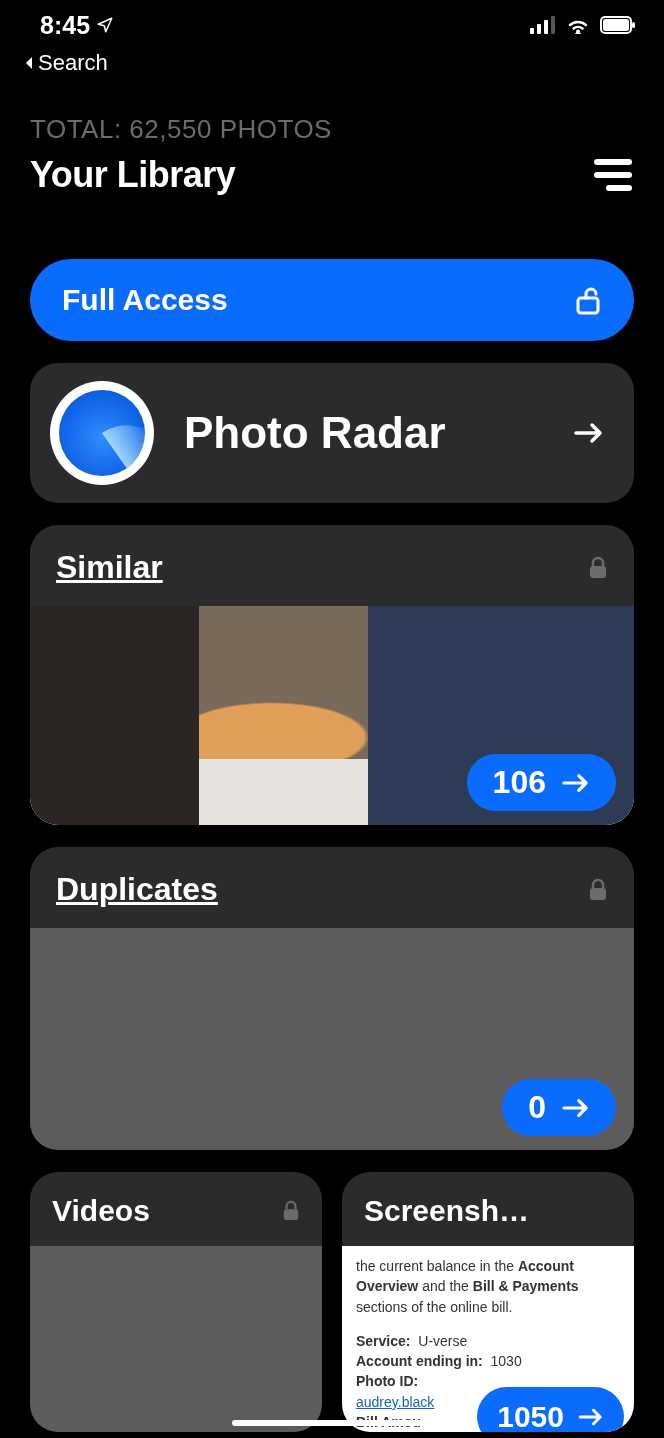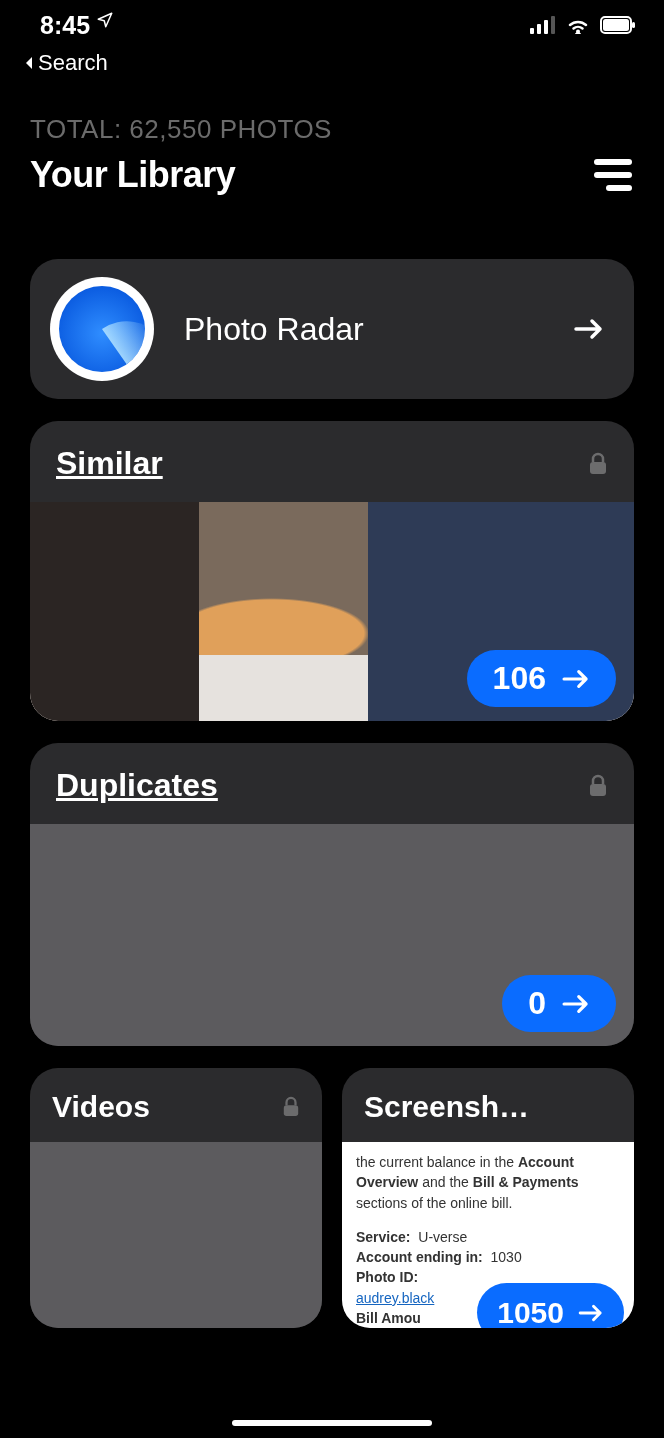--- a/index.html
+++ b/index.html
@@ -1,18 +1,18 @@
 <!DOCTYPE html>
 <html><head>
 <meta charset="utf-8">
 <style>
   * { box-sizing: border-box; margin: 0; padding: 0; }
   html, body { width: 664px; height: 1438px; background: #000; color: #fff; font-family: -apple-system, "Helvetica Neue", Arial, sans-serif; overflow: hidden; }
   .status-bar { height: 50px; display: flex; justify-content: space-between; align-items: center; padding: 0 28px 0 40px; font-weight: 600; font-size: 25px; }
-  .status-left { display: flex; align-items: flex-start; gap: 6px; }
+  .status-left { display: flex; align-items: center; gap: 6px; }
   .status-right { display: flex; align-items: center; gap: 10px; }
   .back-row { padding: 0 22px 6px 22px; font-size: 22px; display: flex; align-items: center; gap: 2px; }
   .back-row span { font-weight: 500; }
   .header { padding: 32px 30px 0 30px; }
   .total-line { color: #6b6b6b; font-weight: 400; font-size: 26px; letter-spacing: 0.5px; }
   .title-row { display: flex; justify-content: space-between; align-items: center; margin-top: 6px; }
   .page-title { font-size: 36px; font-weight: 900; letter-spacing: -0.5px; }
   .menu-btn { width: 48px; height: 48px; display: flex; flex-direction: column; justify-content: center; gap: 7px; align-items: flex-end; cursor: pointer; padding-right:2px; }
   .menu-btn div { height: 6px; background: #fff; border-radius: 3px; }
   .menu-btn div:nth-child(1){width:38px;}
@@ -22,21 +22,21 @@
   .content { padding: 60px 30px 0 30px; display: flex; flex-direction: column; gap: 22px; }
 
   .pill-full { background: #0a6cff; border-radius: 44px; height: 82px; display: flex; align-items: center; justify-content: space-between; padding: 0 32px; cursor: pointer; }
   .pill-full .label { font-size: 30px; font-weight: 800; }
 
   .card { background: #2b2b2d; border-radius: 28px; overflow: hidden; }
   .radar-card { display: flex; align-items: center; padding: 18px 30px 18px 20px; gap: 30px; cursor: pointer; }
   .radar-icon-wrap { width: 104px; height: 104px; border-radius: 52px; background: #fff; display: flex; align-items: center; justify-content: center; }
   .radar-inner { width: 86px; height: 86px; border-radius: 43px; background: radial-gradient(circle at 50% 55%, #2f8dff 0%, #0a5be0 75%); position: relative; overflow: hidden; }
   .sweep { position:absolute; left:50%; top:50%; width:50%; height:50%; transform-origin:0 0; transform:rotate(-35deg); background:linear-gradient(90deg, rgba(173,223,255,0.9), rgba(173,223,255,0)); border-top-right-radius:100%; }
-  .radar-label { font-size: 32px; font-weight: 400; flex: 1; }
+  .radar-label { font-size: 44px; font-weight: 700; flex: 1; }
   .arrow { font-size: 30px; font-weight: 800; }
 
   .cat-card .cat-header { display: flex; justify-content: space-between; align-items: center; padding: 24px 26px 20px 26px; text-decoration: underline; }
   .cat-title { font-size: 32px; font-weight: 800; }
   .lock-mini { opacity: 0.45; }
 
   .img-area { position: relative; width: 100%; background: #595657; }
   .similar-img { height: 219px; background:
     linear-gradient(90deg, #2b2523 0 28%, transparent 28%),
     linear-gradient(90deg, transparent 0 56%, #2e3b56 56% 100%),
@@ -108,20 +108,27 @@
     <div class="menu-btn">
       <div></div>
         <div></div>
         <div></div>
     </div>
   </div>
 </div>
 
 <div class="content">
 
+  <div class="pill-full">
+    <span class="label">Full Access</span>
+    <svg width="26" height="30" viewBox="0 0 26 30">
+        <rect x="2" y="13" width="20" height="15" rx="3" fill="none" stroke="#fff" stroke-width="3"></rect>
+        <path d="M7 13 V9 a5 5 0 0 1 10 0" fill="none" stroke="#fff" stroke-width="3" stroke-linecap="round" transform="translate(3,0)"></path>
+      </svg>
+  </div>
 
   <div class="card radar-card">
     <div class="radar-icon-wrap">
       <div class="radar-inner">
           <div class="sweep"></div>
         </div>
     </div>
     <div class="radar-label">Photo Radar</div>
     <svg class="arrow" width="30" height="24" viewBox="0 0 30 24">
         <path d="M2 12 H26 M18 4 L26 12 L18 20" fill="none" stroke="#fff" stroke-width="3.5" stroke-linecap="round" stroke-linejoin="round"></path>

